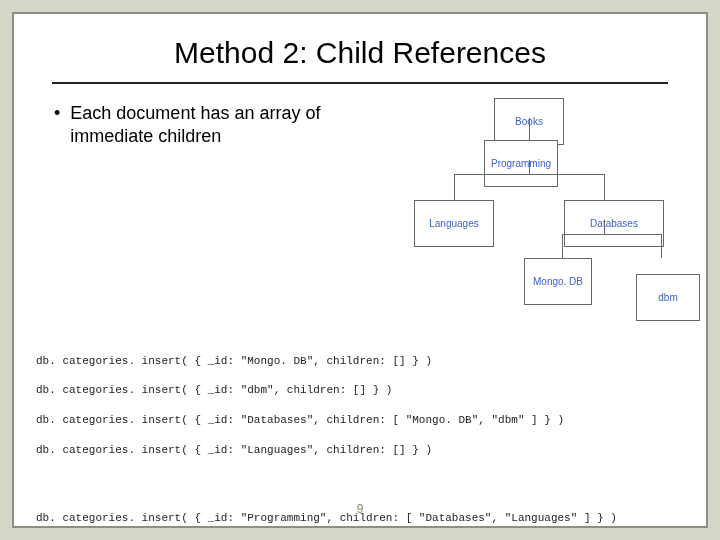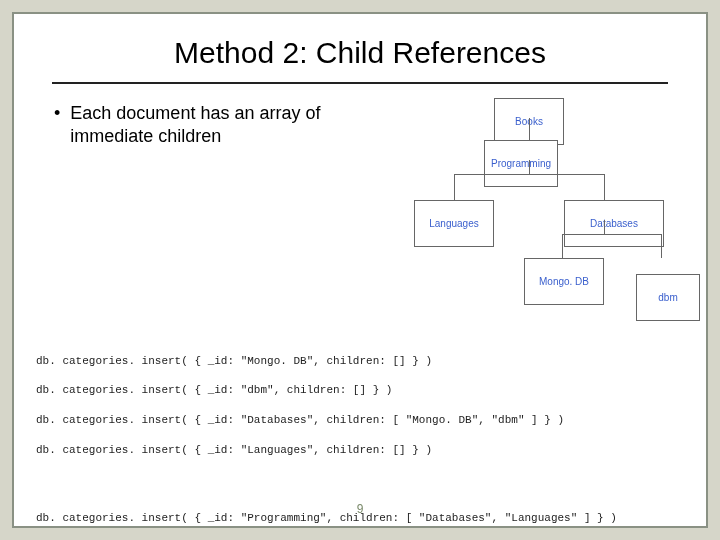--- a/index.html
+++ b/index.html
@@ -114,21 +114,21 @@
         <span>Each document has an array of immediate children</span>
       </div>
     </div>
 
     <div class="tree">
 
       <div class="node" style="left:120px; top:0;   width:70px">Books</div>
       <div class="node" style="left:110px; top:42px; width:74px">Programming</div>
       <div class="node" style="left:40px;  top:102px;width:80px">Languages</div>
       <div class="node" style="left:190px; top:102px;width:100px">Databases</div>
-      <div class="node" style="left:150px; top:160px;width:80px">Mongo. DB</div>
+      <div class="node" style="left:150px; top:160px;width:68px">Mongo. DB</div>
       <div class="node" style="left:262px; top:176px;width:50px">dbm</div>
 
       <div class="conn v" style="left:155px; top:20px; height:22px"></div>
 
       <div class="conn v" style="left:155px; top:62px; height:14px"></div>
       <div class="conn h" style="left:80px;  top:76px; width:150px"></div>
       <div class="conn v" style="left:80px;  top:76px; height:26px"></div>
       <div class="conn v" style="left:230px; top:76px; height:26px"></div>
 
       <div class="conn v" style="left:230px; top:122px; height:14px"></div>

